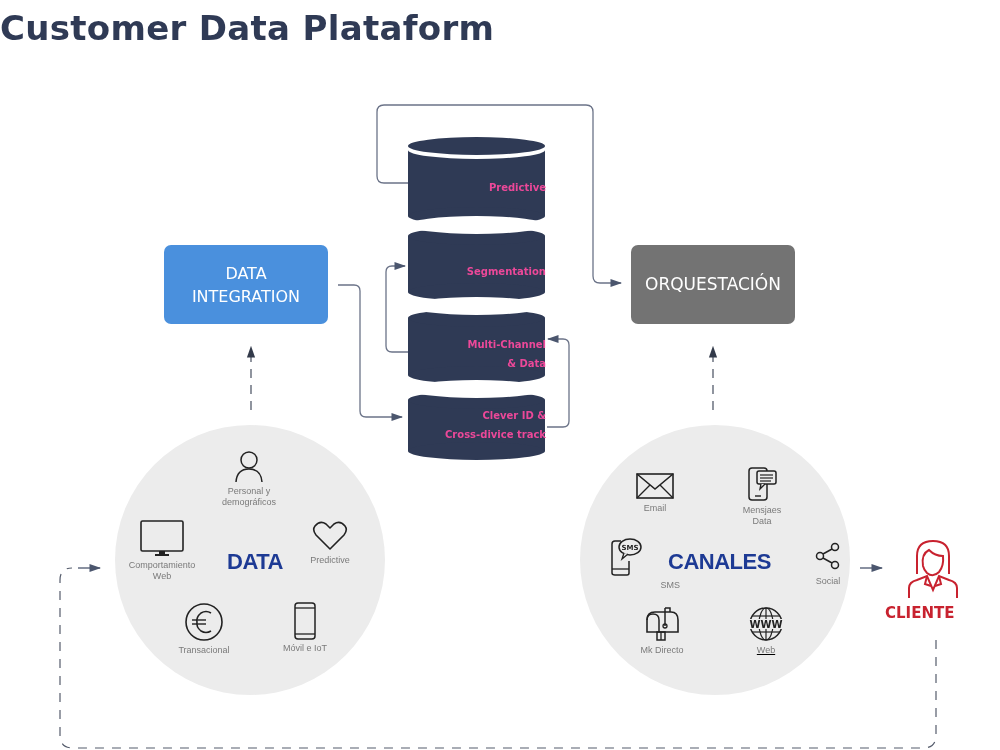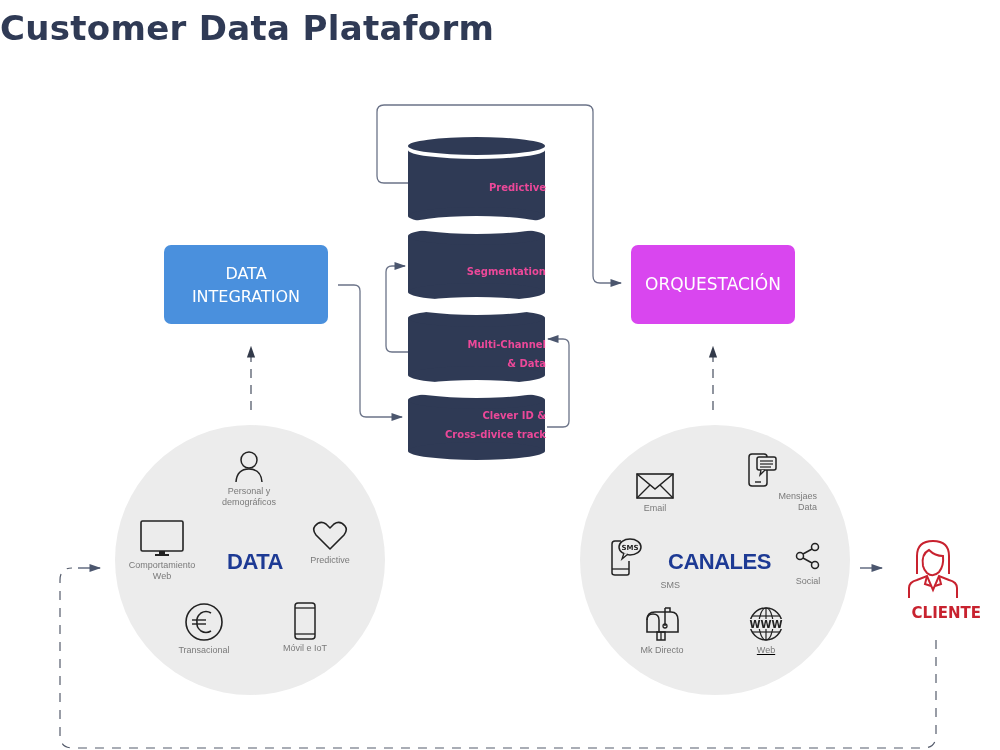--- a/index.html
+++ b/index.html
@@ -7,30 +7,30 @@
   body { position:relative; font-family:"Liberation Sans", sans-serif; }
   .abs { position:absolute; }
   #title { left:0; top:8px; width:950px; font-family:"DejaVu Sans", sans-serif;
            font-size:34px; font-weight:bold; color:#2f3a55; letter-spacing:0.3px; }
   svg#diagram { position:absolute; left:0; top:0; }
   .cyl-label { position:absolute; width:140px; text-align:right; color:#ec4899;
                font-family:"DejaVu Sans", sans-serif; font-size:10px; font-weight:bold; line-height:19px; }
   .box { position:absolute; border-radius:7px; display:flex; align-items:center; justify-content:center;
          text-align:center; color:#fff; font-family:"DejaVu Sans", sans-serif; font-size:16px; line-height:23px; }
   #box-di { left:164px; top:245px; width:164px; height:79px; background:#4a90dd; }
-  #box-or { left:631px; top:245px; width:164px; height:79px; background:#d946ef; }
+  #box-or { left:631px; top:245px; width:164px; height:79px; background:#737373; }
   .circle { position:absolute; width:270px; height:270px; border-radius:50%; background:#ececec; }
   #circ-data { left:115px; top:425px; }
   #circ-can  { left:580px; top:425px; }
   .center-label { position:absolute; font-family:"Liberation Sans", sans-serif; font-weight:bold;
                   font-size:22px; color:#1d3a94; letter-spacing:-0.5px; }
   .item { position:absolute; width:110px; text-align:center; }
   .item svg { display:block; margin:0 auto; }
   .item-label { font-family:"Liberation Sans", sans-serif; font-size:9px; color:#7a7a7a; line-height:11px; margin-top:3px; }
-  #cliente { left:885px; top:538px; width:96px; text-align:right; }
+  #cliente { left:885px; top:538px; width:96px; text-align:left; }
   #cliente-label { font-family:"DejaVu Sans", sans-serif; font-weight:bold; font-size:15px; color:#c8222f; margin-top:4px; }
 </style>
 </head>
 <body>
 
 <div id="title" class="abs">Customer Data Plataform</div>
 
 <svg id="diagram" width="1000" height="750" viewBox="0 0 1000 750">
   <defs>
     <marker id="arr" viewBox="0 0 10 10" refX="9" refY="5" markerWidth="9" markerHeight="9" orient="auto">
@@ -168,21 +168,21 @@
 <div class="item" style="left:600px;top:472px;">
   <svg width="40" height="28" viewBox="0 0 40 28">
     <rect x="2" y="2" width="36" height="24" fill="none" stroke="#222" stroke-width="1.6"></rect>
     <path d="M2,2 L20,17 L38,2" fill="none" stroke="#222" stroke-width="1.6"></path>
     <path d="M2,26 L15,13 M38,26 L25,13" fill="none" stroke="#222" stroke-width="1.4"></path>
   </svg>
   <div class="item-label">
     <div>Email</div>
   </div>
 </div>
-<div class="item" style="left:707px;top:452px;text-align:right;">
+<div class="item" style="left:707px;top:466px;">
   <svg width="34" height="36" viewBox="0 0 34 36">
     <rect x="4" y="2" width="18" height="32" rx="3" fill="none" stroke="#222" stroke-width="1.5"></rect>
     <line x1="10" y1="30" x2="16" y2="30" stroke="#222" stroke-width="1.4"></line>
     <rect x="12" y="5" width="19" height="13" rx="2" fill="#ececec" stroke="#222" stroke-width="1.5"></rect>
     <path d="M16,18 L15,23 L20,18" fill="#ececec" stroke="#222" stroke-width="1.3"></path>
     <line x1="15" y1="9" x2="28" y2="9" stroke="#222" stroke-width="1.2"></line>
     <line x1="15" y1="12" x2="28" y2="12" stroke="#222" stroke-width="1.2"></line>
     <line x1="15" y1="15" x2="26" y2="15" stroke="#222" stroke-width="1.2"></line>
   </svg>
   <div class="item-label">
@@ -195,21 +195,21 @@
     <path d="M14,4 L8,4 Q5,4 5,7 L5,36 Q5,38 8,38 L20,38 Q22,38 22,36 L22,24" fill="none" stroke="#222" stroke-width="1.5"></path>
     <line x1="5" y1="32" x2="22" y2="32" stroke="#222" stroke-width="1.3"></line>
     <ellipse cx="23" cy="10" rx="11" ry="8" fill="#ececec" stroke="#222" stroke-width="1.5"></ellipse>
     <path d="M17,16 L15,22 L21,17" fill="#ececec" stroke="#222" stroke-width="1.3"></path>
     <text x="23" y="13" text-anchor="middle" font-family="DejaVu Sans, sans-serif" font-size="7" font-weight="bold" fill="#222">SMS</text>
   </svg>
   <div class="item-label">
     <div>SMS</div>
   </div>
 </div>
-<div class="item" style="left:753px;top:542px;">
+<div class="item" style="left:773px;top:542px;">
   <svg width="26" height="28" viewBox="0 0 26 28">
     <circle cx="20" cy="5" r="3.5" fill="none" stroke="#222" stroke-width="1.5"></circle>
     <circle cx="5" cy="14" r="3.5" fill="none" stroke="#222" stroke-width="1.5"></circle>
     <circle cx="20" cy="23" r="3.5" fill="none" stroke="#222" stroke-width="1.5"></circle>
     <line x1="8" y1="12" x2="17" y2="7" stroke="#222" stroke-width="1.5"></line>
     <line x1="8" y1="16" x2="17" y2="21" stroke="#222" stroke-width="1.5"></line>
   </svg>
   <div class="item-label" style="margin-top:6px;">
     <div>Social</div>
   </div>

